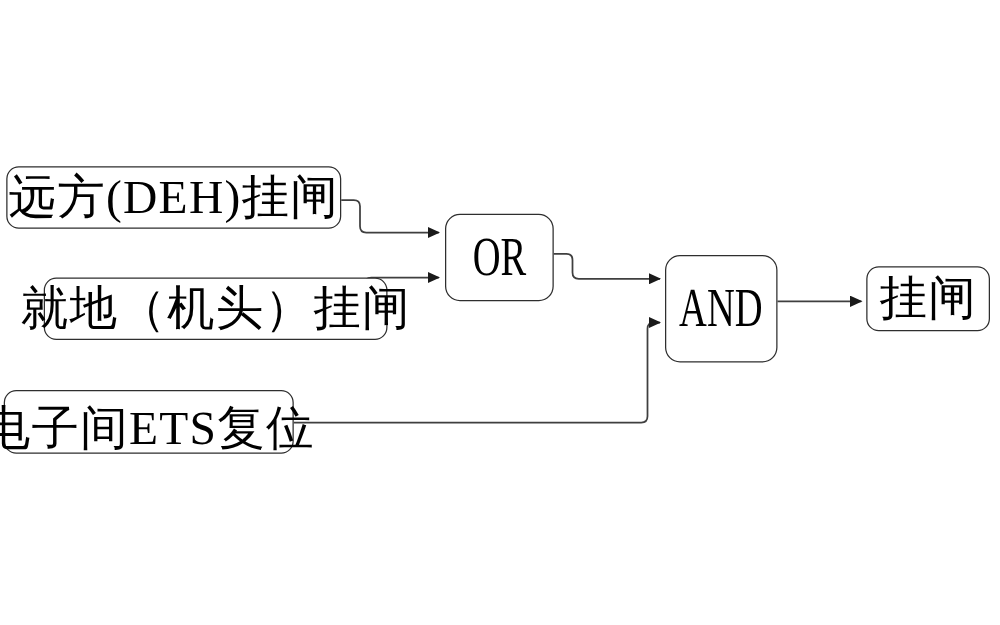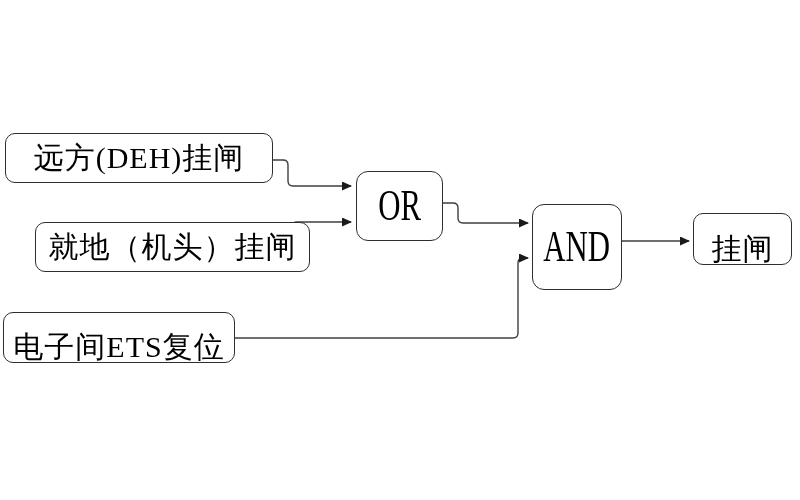--- a/index.html
+++ b/index.html
@@ -37,37 +37,37 @@
     border: 1.6px solid #2e2e2e;
     border-radius: 10px;
     background: #ffffff;
     display: flex;
     align-items: center;
     justify-content: center;
     color: #000000;
     white-space: nowrap;
   }
   .node .label {
-    font-size: 30px;
+    font-size: 38px;
     line-height: 1;
     letter-spacing: 1px;
   }
   .node .gate-label {
     font-size: 44px;
     line-height: 1;
     display: inline-block;
     transform: scaleX(0.70);
   }
   
   .n-input-remote { left: 5px;   top: 133px; width: 268px; height: 50px; }
   .n-input-local  { left: 3px;   top: 222px; width: 275px; height: 50px; margin-left: 32px; }
   .n-input-ets    { left: 3px;   top: 312px; width: 232px; height: 51px; align-items: flex-end; }
   .n-gate-or      { left: 356px; top: 171px; width: 87px;  height: 70px; border-radius: 12px; justify-content: center; }
   .n-gate-and     { left: 532px; top: 204px; width: 90px;  height: 86px; border-radius: 12px; }
-  .n-output       { left: 693px; top: 213px; width: 99px;  height: 52px; align-items: flex-end; }
+  .n-output       { left: 693px; top: 213px; width: 99px;  height: 52px; }
 </style>
 </head>
 <body>
 
 <div class="canvas">
 
   <svg class="wires" viewBox="0 0 800 500" xmlns="http://www.w3.org/2000/svg">
     <defs>
       <marker id="arrowhead" markerUnits="userSpaceOnUse" markerWidth="10" markerHeight="9" viewBox="0 0 10 9" refX="9" refY="4.5" orient="auto">
         <path d="M0,0 L10,4.5 L0,9 Z" fill="#1a1a1a"></path>

